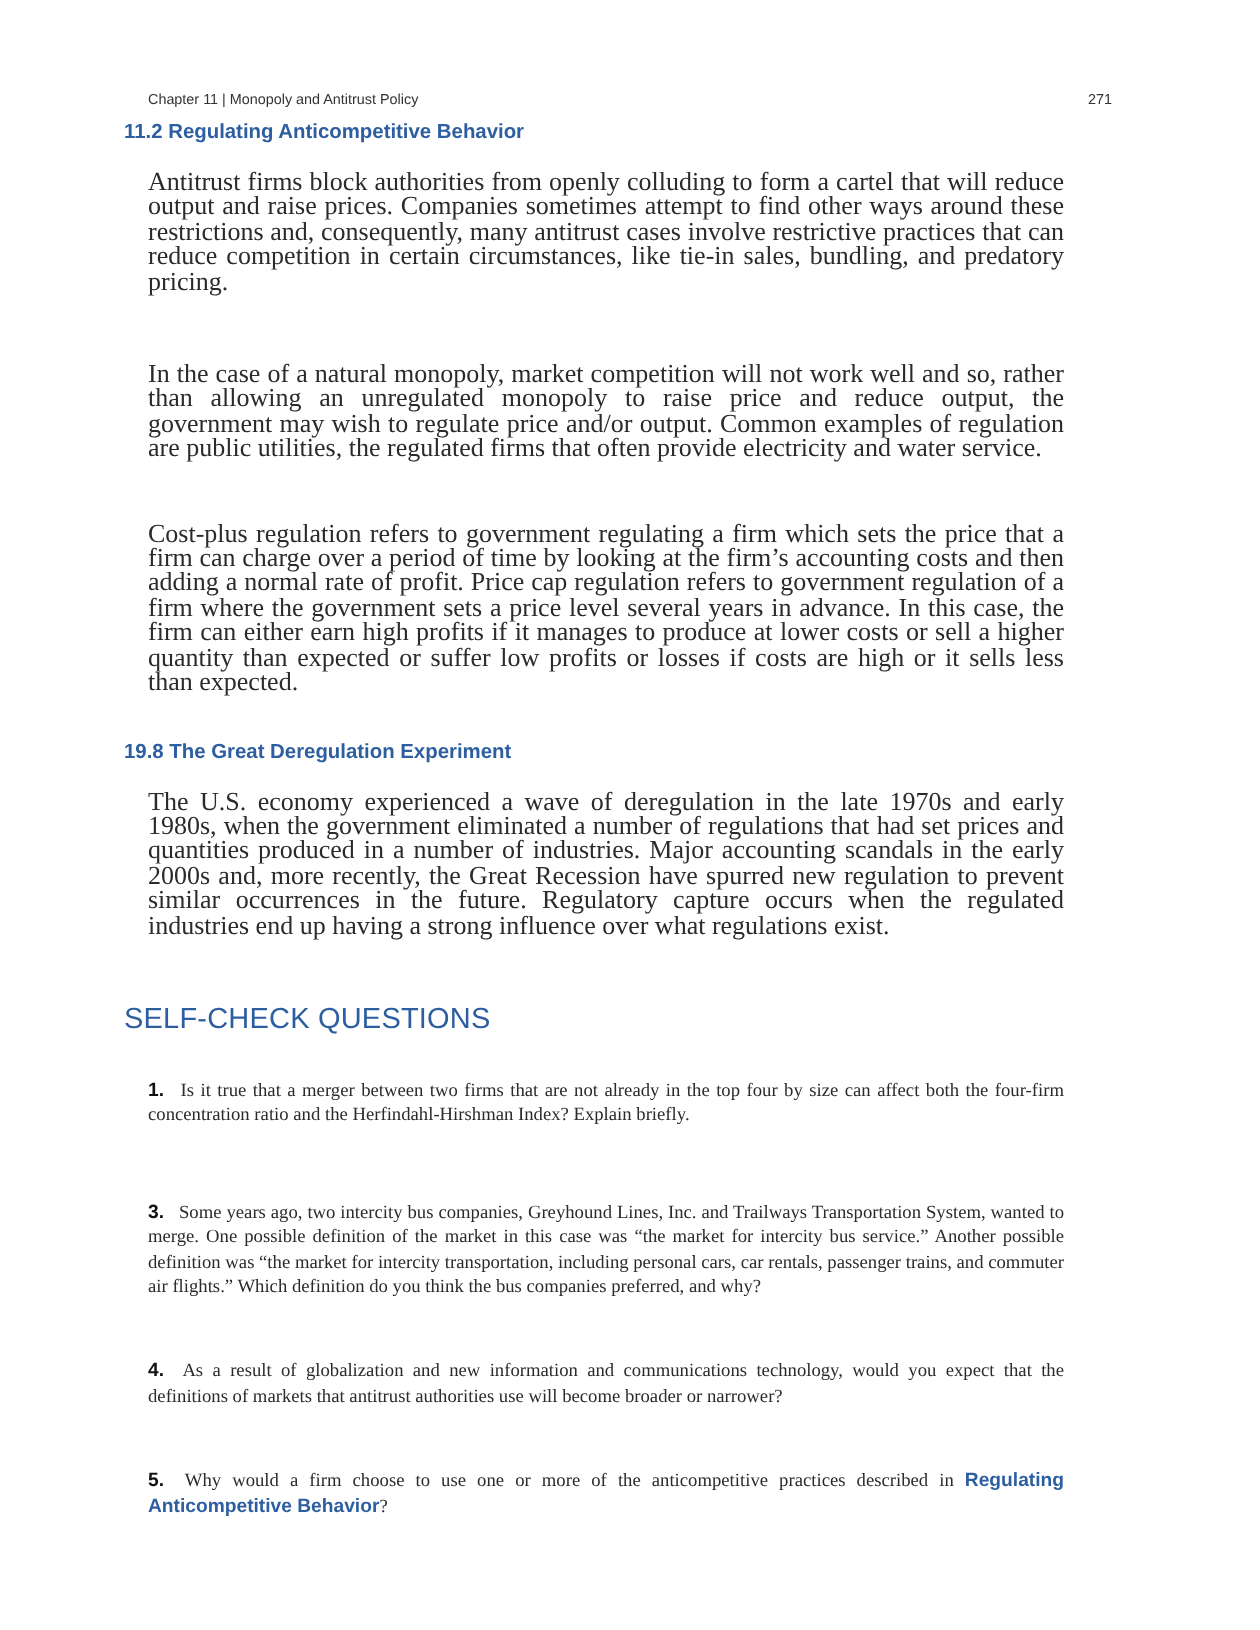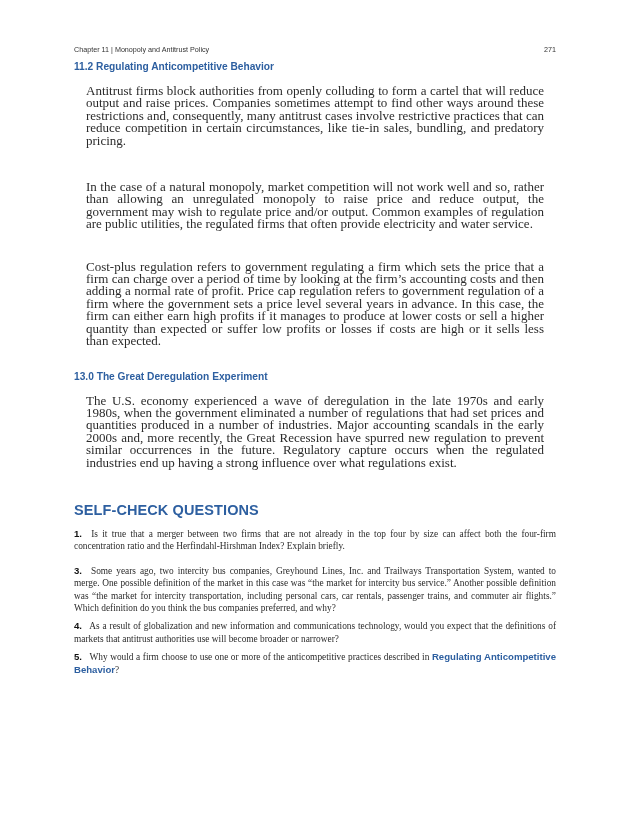--- a/index.html
+++ b/index.html
@@ -22,21 +22,21 @@
       font-family: "Liberation Sans", sans-serif;
       font-size: 7.2px;
       color: #333;
       display: flex;
       justify-content: space-between;
       margin-top: 20px;
     }
     .content {
       position: absolute;
       top: 60px;
-      left: 74px;
+      left: 62px;
       width: 482px;
     }
     .sec-title {
       font-family: "Liberation Sans", sans-serif;
       font-weight: bold;
       font-size: 10.2px;
       color: #2d5fa0;
       margin: 0;
       line-height: 13px;
     }
@@ -49,29 +49,29 @@
       color: #2b2b2b;
     }
     .gap-sm { height: 6px; }
     .gap-md { height: 10px; }
     .big-title {
       font-family: "Liberation Sans", sans-serif;
       font-size: 14.5px;
       color: #2d5fa0;
       margin: 0;
       line-height: 18px;
-      font-weight: bold;
+      font-weight: normal;
       letter-spacing: 0.1px;
     }
     .q {
       font-family: "Liberation Serif", serif;
       font-size: 9.35px;
       line-height: 12.4px;
       text-align: justify;
-      margin: 0;
+      margin: 12px;
     }
     .q-num {
       font-family: "Liberation Sans", sans-serif;
       font-weight: bold;
       font-size: 9.6px;
       color: #111;
       margin-right: 5px;
     }
     .q-link {
       font-family: "Liberation Sans", sans-serif;
@@ -100,21 +100,21 @@
 
   <section>
     <p class="para">In the case of a natural monopoly, market competition will not work well and so, rather than allowing an unregulated monopoly to raise price and reduce output, the government may wish to regulate price and/or output. Common examples of regulation are public utilities, the regulated firms that often provide electricity and water service.</p>
     <div class="gap-sm"></div>
     <p class="para">Cost-plus regulation refers to government regulating a firm which sets the price that a firm can charge over a period of time by looking at the firm’s accounting costs and then adding a normal rate of profit. Price cap regulation refers to government regulation of a firm where the government sets a price level several years in advance. In this case, the firm can either earn high profits if it manages to produce at lower costs or sell a higher quantity than expected or suffer low profits or losses if costs are high or it sells less than expected.</p>
   </section>
 
   <div class="gap-md"></div>
 
   <section>
-    <h3 class="sec-title">13.0 The Great Deregulation Experiment</h3>
+    <h3 class="sec-title">19.8 The Great Deregulation Experiment</h3>
     <p class="para">The U.S. economy experienced a wave of deregulation in the late 1970s and early 1980s, when the government eliminated a number of regulations that had set prices and quantities produced in a number of industries. Major accounting scandals in the early 2000s and, more recently, the Great Recession have spurred new regulation to prevent similar occurrences in the future. Regulatory capture occurs when the regulated industries end up having a strong influence over what regulations exist.</p>
   </section>
 
   <div style="height:20px"></div>
 
   <section>
     <h2 class="big-title">SELF-CHECK QUESTIONS</h2>
     <div style="height:9px"></div>
 
     <p class="q">

